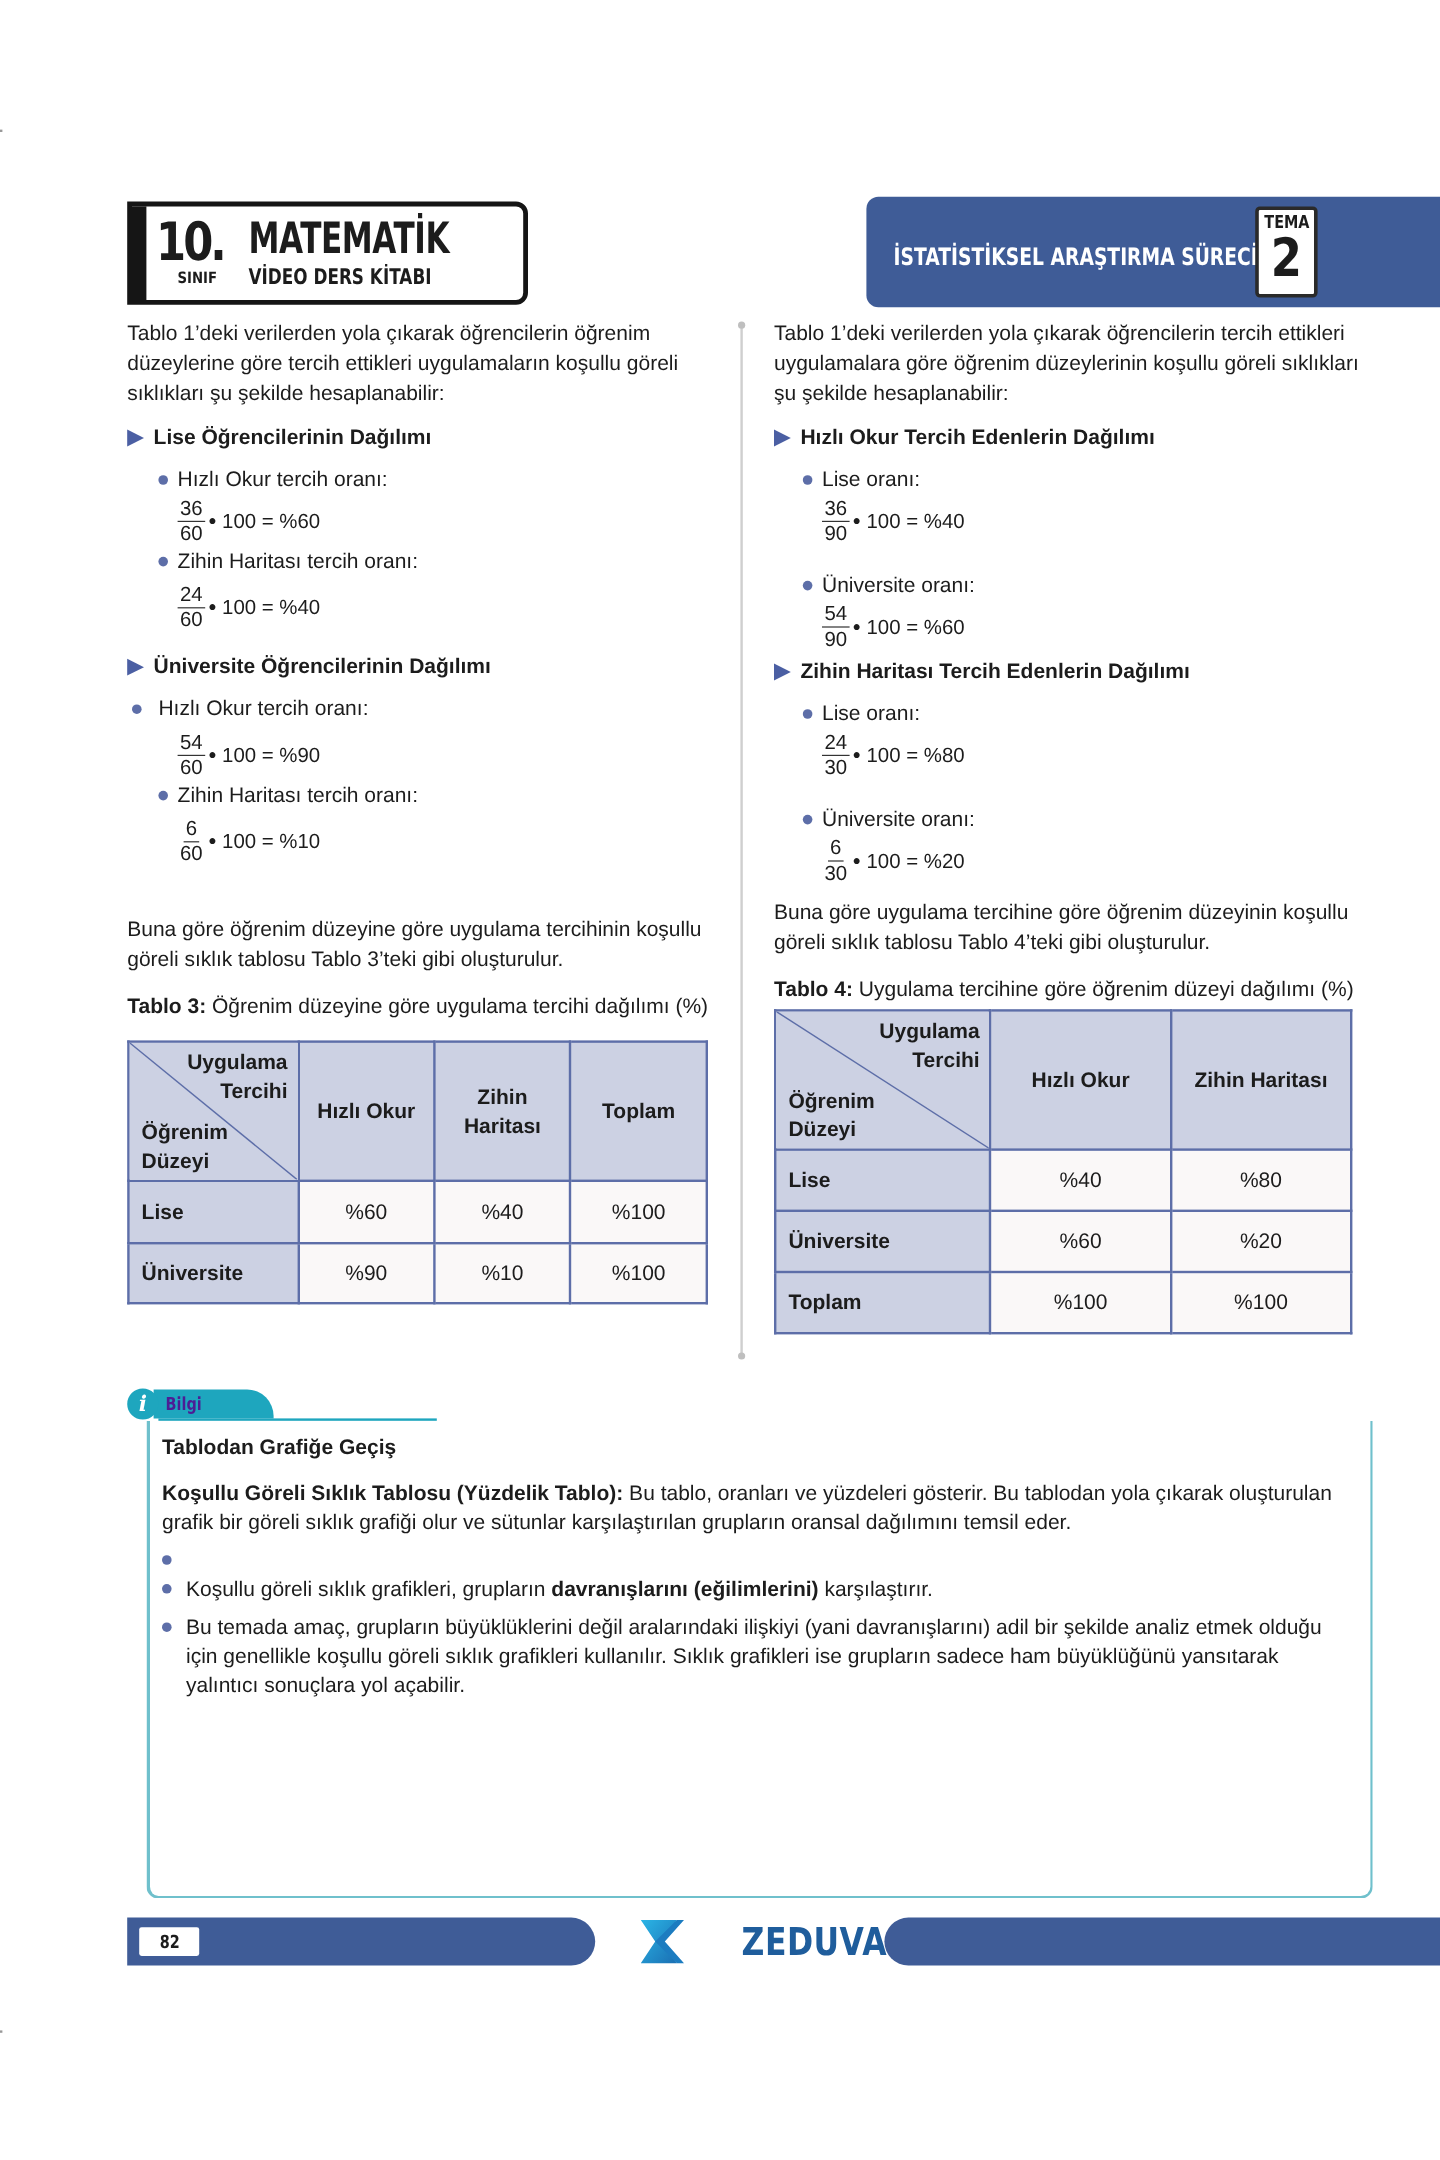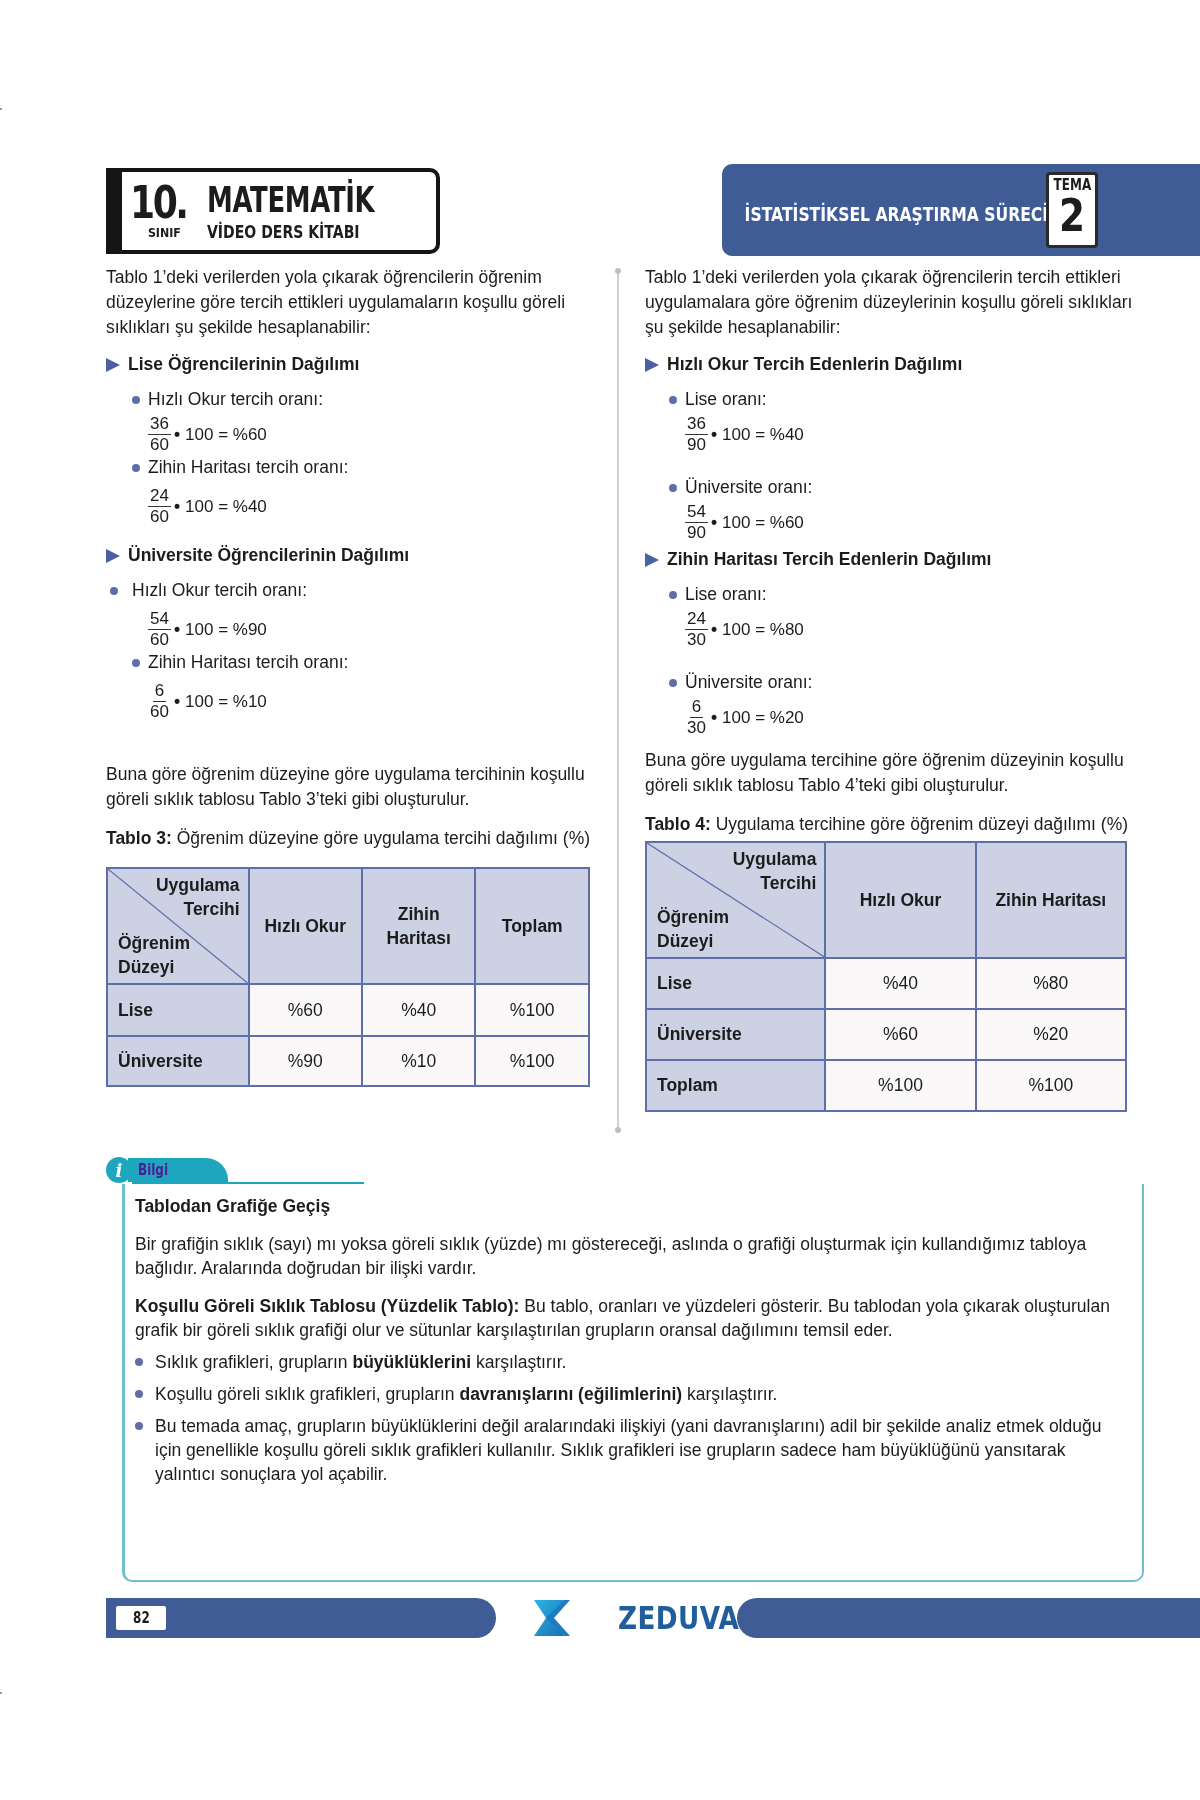--- a/index.html
+++ b/index.html
@@ -376,26 +376,24 @@
 <div class="info">
   <div class="info-tab">
     <span class="info-circle">i</span>
     <span class="info-pill">
         <span>Bilgi</span>
       </span>
   </div>
   <div class="info-underline"></div>
   <div class="info-body">
     <div class="info-title">Tablodan Grafiğe Geçiş</div>
-    <p>Bir grafiğin sıklık (sayı) mı yoksa göreli sıklık (yüzde) mı göstereceği, aslında o grafiği oluşturmak için kullandığımız tabloya bağlıdır. Aralarında doğrudan bir ilişki vardır.</p>
     <p><b>Koşullu Göreli Sıklık Tablosu (Yüzdelik Tablo):</b><span> Bu tablo, oranları ve yüzdeleri gösterir. Bu tablodan yola çıkarak oluşturulan grafik bir göreli sıklık grafiği olur ve sütunlar karşılaştırılan grupların oransal dağılımını temsil eder.</span></p>
     <ul class="info-list">
       <li>
         <span class="dot"></span>
-        <span><span>Sıklık grafikleri, grupların </span><b>büyüklüklerini</b><span> karşılaştırır.</span></span>
       </li>
       <li>
         <span class="dot"></span>
         <span><span>Koşullu göreli sıklık grafikleri, grupların </span><b>davranışlarını (eğilimlerini)</b><span> karşılaştırır.</span></span>
       </li>
       <li>
         <span class="dot"></span>
         <span>Bu temada amaç, grupların büyüklüklerini değil aralarındaki ilişkiyi (yani davranışlarını) adil bir şekilde analiz etmek olduğu için genellikle koşullu göreli sıklık grafikleri kullanılır. Sıklık grafikleri ise grupların sadece ham büyüklüğünü yansıtarak yalıntıcı sonuçlara yol açabilir.</span>
       </li>
     </ul>

